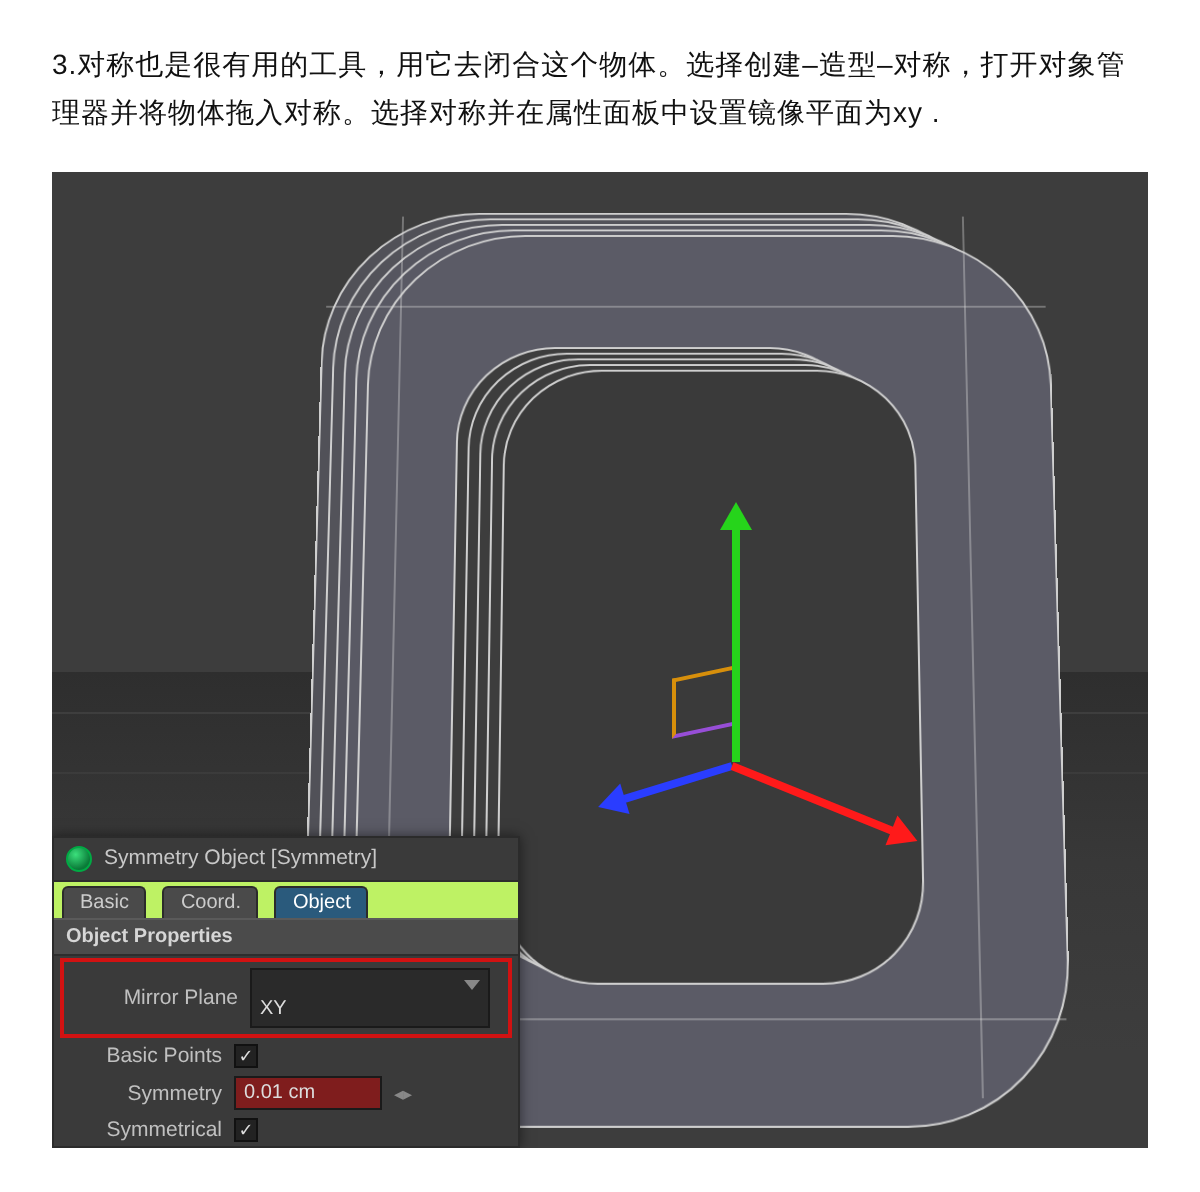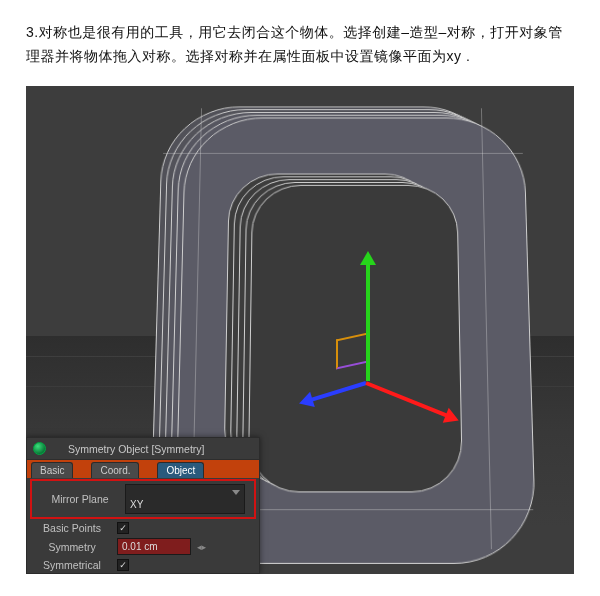--- a/index.html
+++ b/index.html
@@ -165,38 +165,38 @@
     bottom: 0;
     width: 232px;
     background: #3a3a3a;
     border: 1px solid #2b2b2b;
     font-size: 10.5px;
     color: #c8c8c8;
     box-shadow: 0 0 6px rgba(0,0,0,0.5);
   }
   .panel-title {
     display: flex;
-    align-items: center;
-    gap: 22px;
+    align-items: flex-start;
+    gap: 6px;
     padding: 4px 6px;
     background: #3a3a3a;
     border-bottom: 1px solid #2d2d2d;
   }
   .globe {
     width: 11px; height: 11px;
     border-radius: 50%;
     background: radial-gradient(circle at 35% 30%, #3be07c, #0a7a38 70%);
     border: 1px solid #0a4;
     flex: none;
   }
   .tabs {
     display: flex;
-    gap: 18px;
+    gap: 8px;
     padding: 2px 4px 0 4px;
-    background: #c2410c;
+    background: #bef264;
   }
   .tab {
     padding: 2px 8px;
     background: #4a4a4a;
     border: 1px solid #2b2b2b;
     border-bottom: none;
     border-radius: 3px 3px 0 0;
     color: #ccc;
     font-size: 10px;
   }
@@ -214,21 +214,21 @@
     border-bottom: 1px solid #2d2d2d;
   }
   .row {
     display: flex;
     align-items: center;
     padding: 2px 6px;
     gap: 6px;
   }
   .row .label {
     width: 78px;
-    text-align: center;
+    text-align: right;
     color: #c0c0c0;
   }
   .dropdown {
     flex: 1;
     background: #2a2a2a;
     border: 1px solid #1a1a1a;
     color: #ddd;
     padding: 13px 16px 1px 4px;
     position: relative;
     font-size: 10px;
@@ -309,20 +309,21 @@
   <div class="panel">
     <div class="panel-title">
       <span class="globe"></span>
       <span>Symmetry Object [Symmetry]</span>
     </div>
     <div class="tabs">
       <div class="tab">Basic</div>
       <div class="tab">Coord.</div>
       <div class="tab active">Object</div>
     </div>
+    <div class="section-header">Object Properties</div>
 
     <div class="highlight-row">
       <div class="row">
         <span class="label">Mirror Plane</span>
         <div class="dropdown">XY</div>
       </div>
     </div>
 
     <div class="row">
       <span class="label">Basic Points</span>

